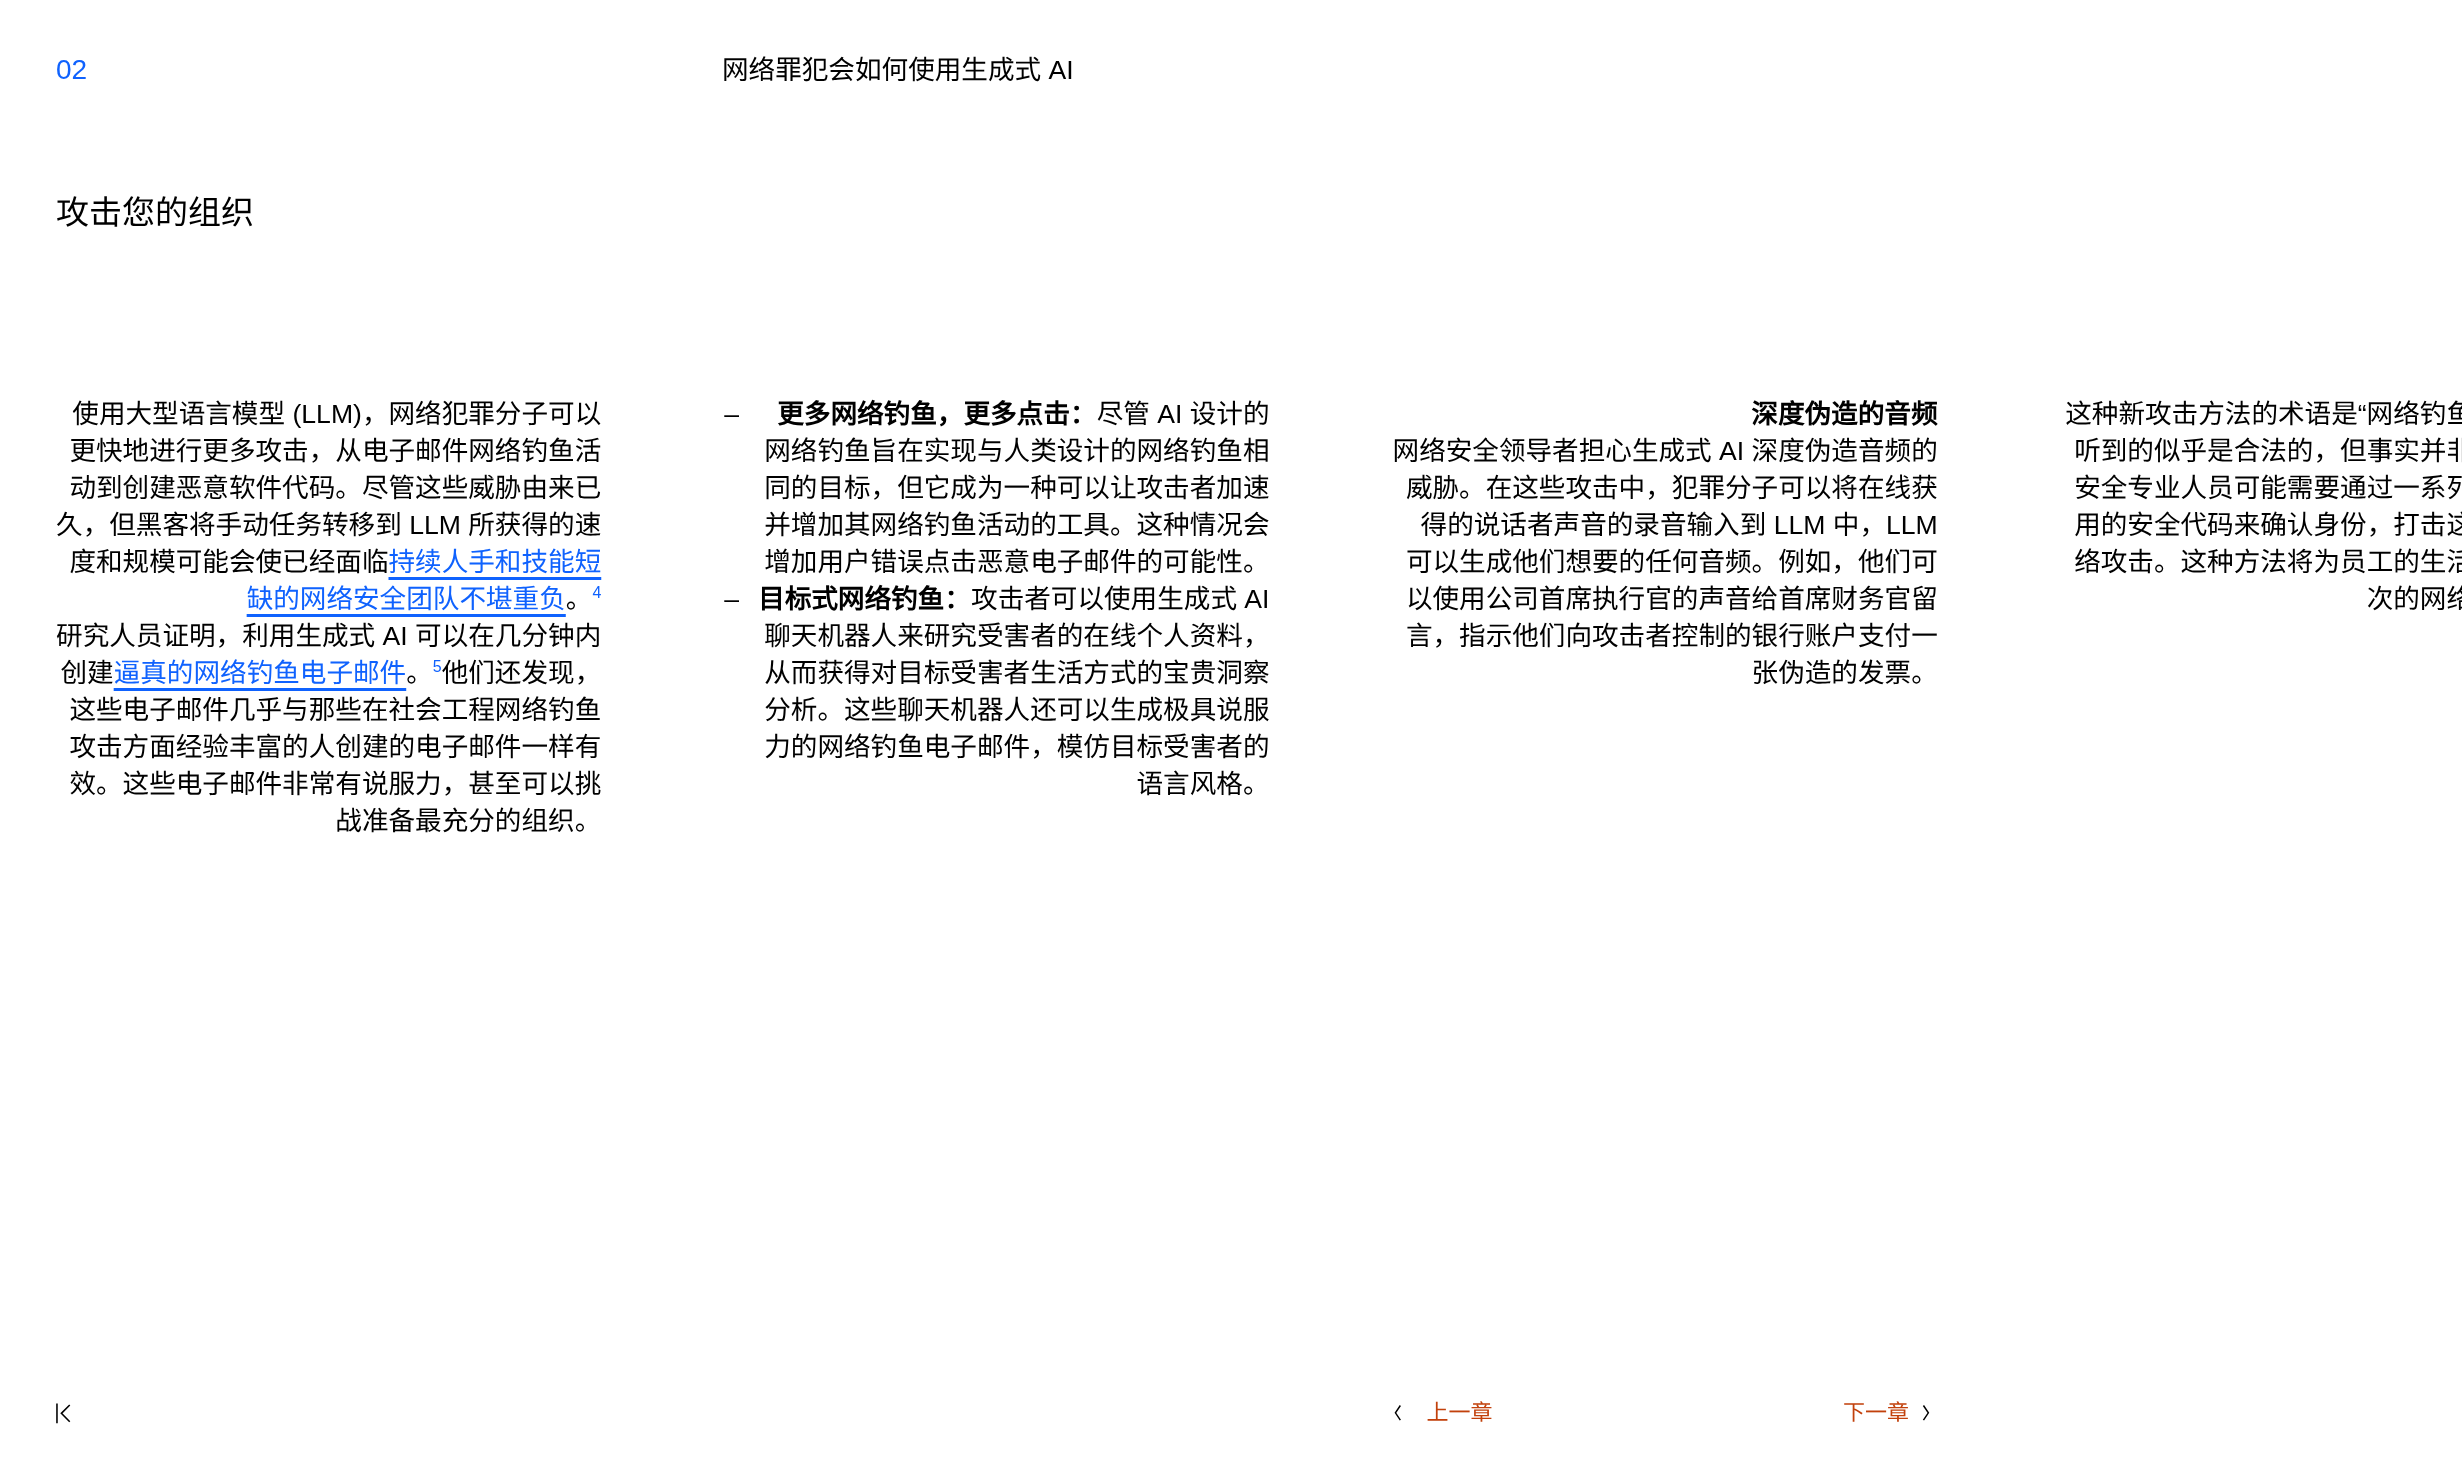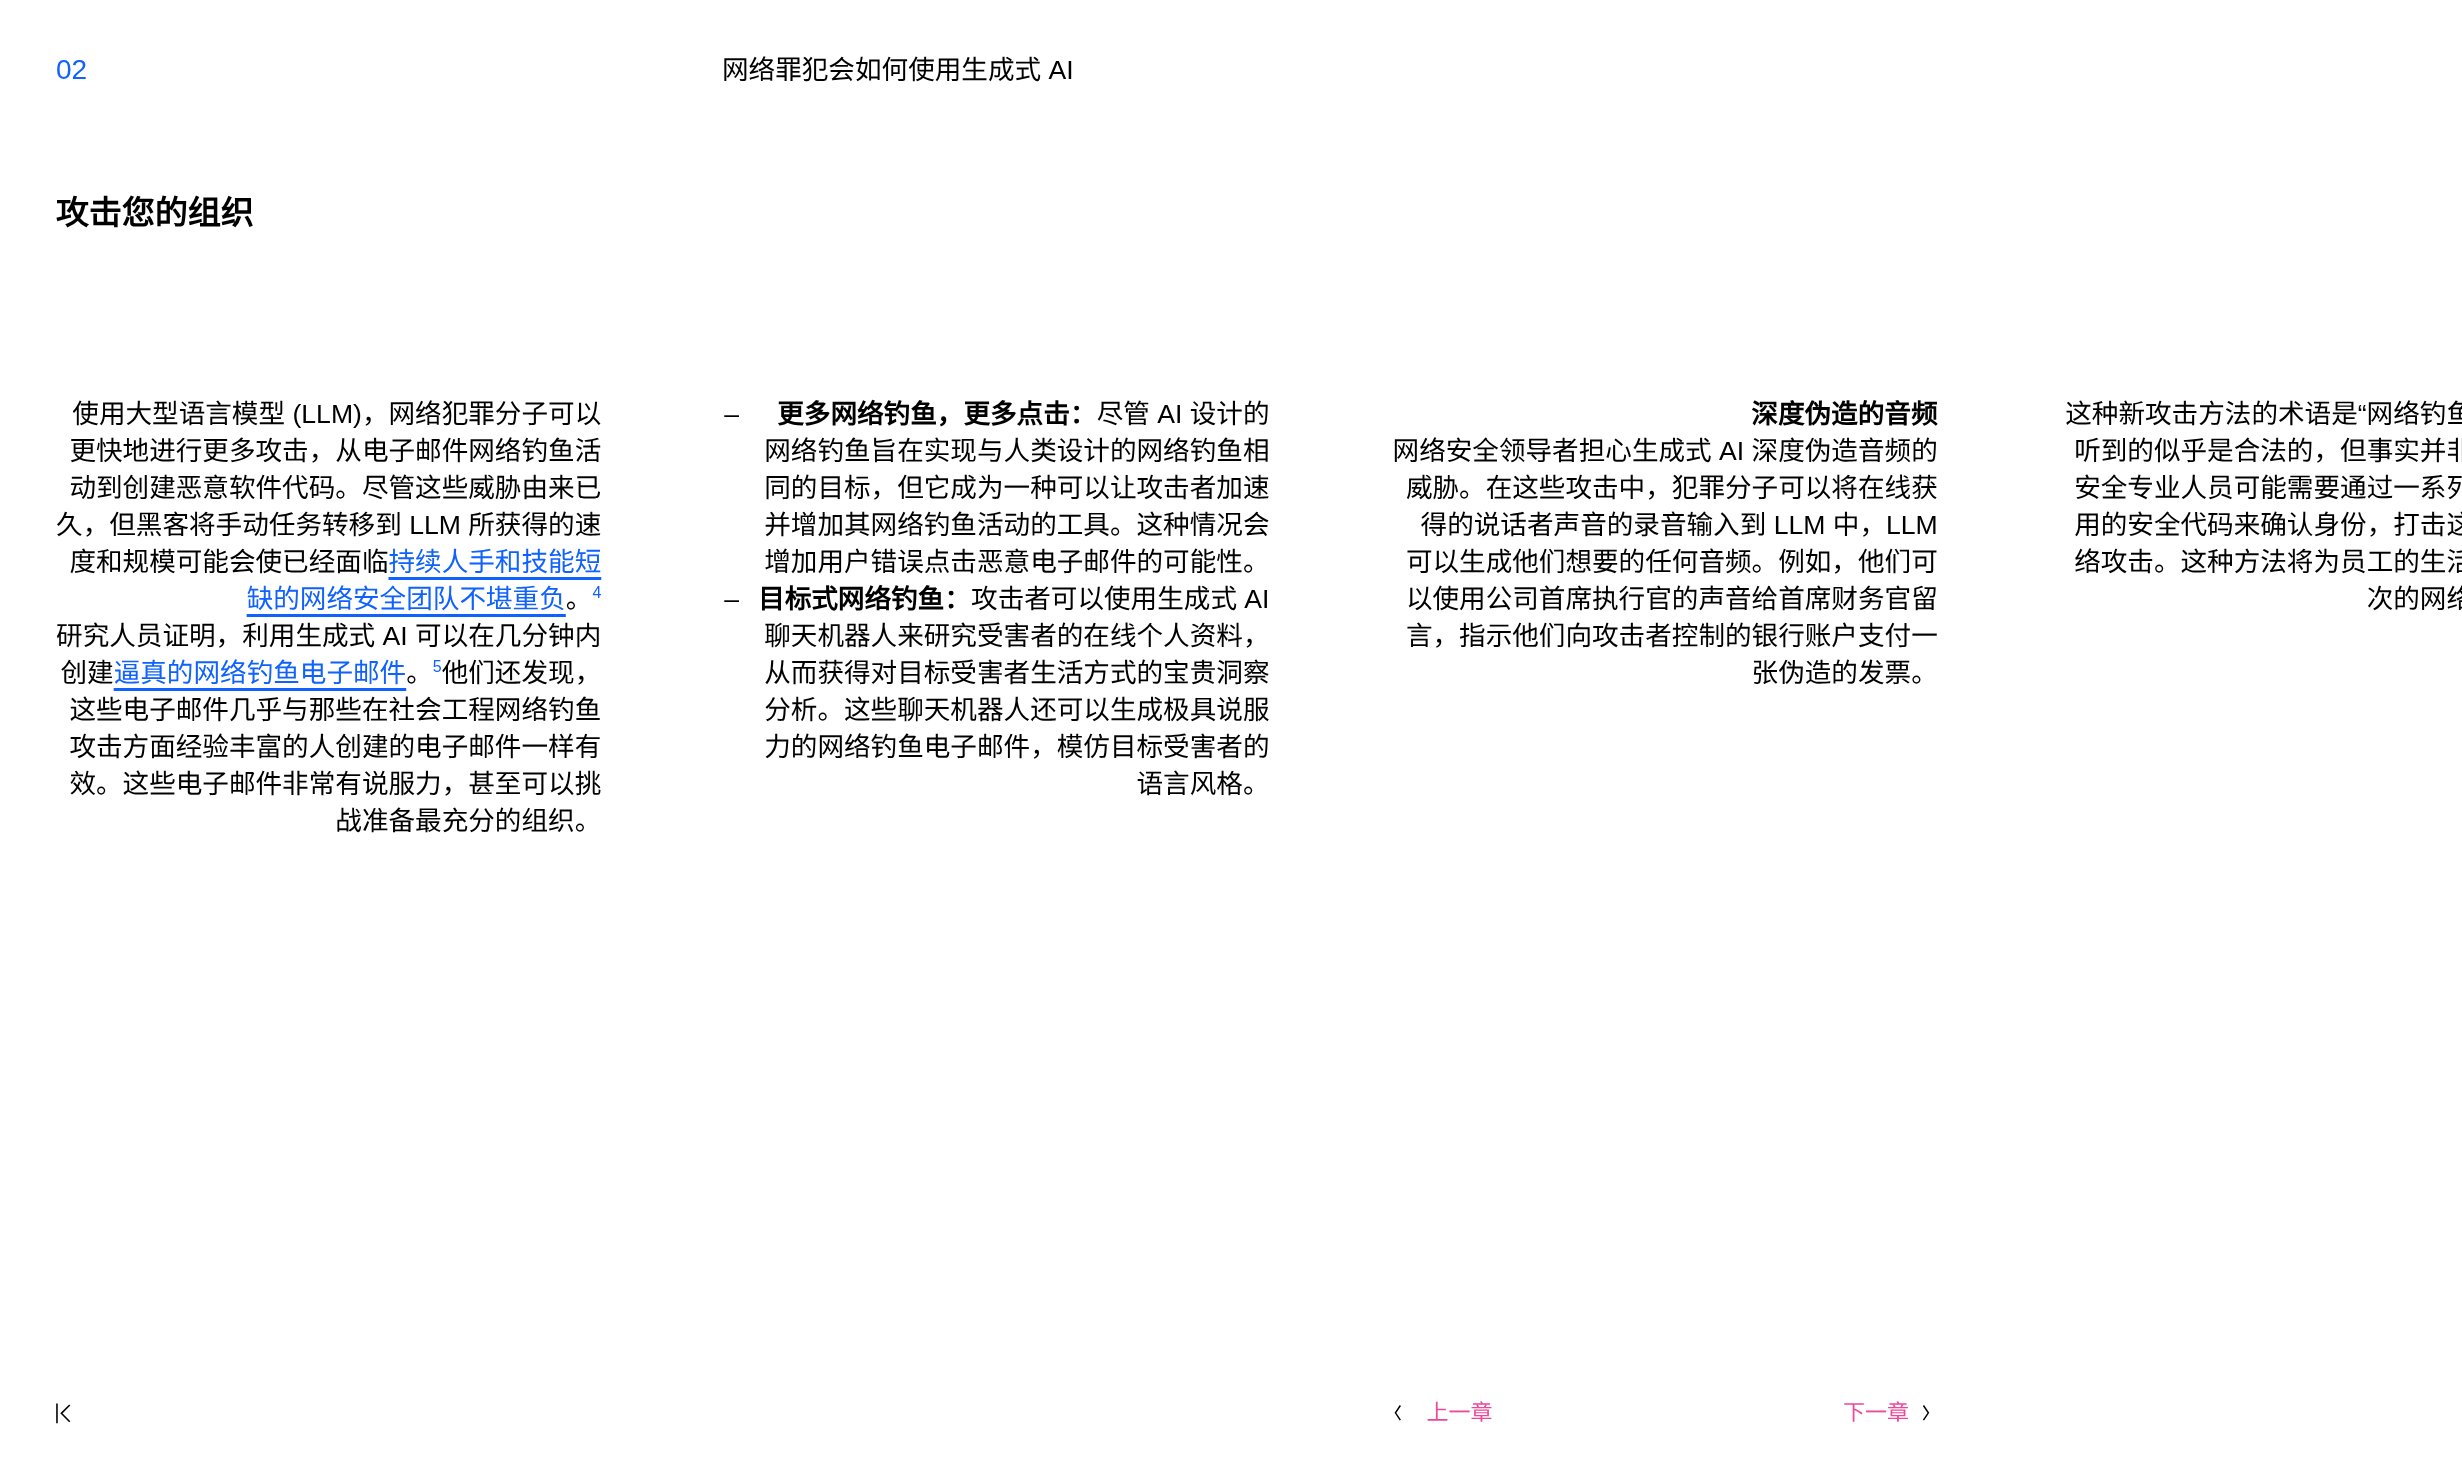--- a/index.html
+++ b/index.html
@@ -10,21 +10,21 @@
     color:#000000;
     --accent:#0f62fe;
   }
 
   
   .top-header { position:absolute; top:54px; left:0; right:0; height:39px; }
   .page-index { position:absolute; left:56px; top:0; font-size:28px; line-height:31.5px; color:var(--accent); }
   .header-title { position:absolute; left:722px; top:1px; font-size:26.6px; line-height:30.5px; color:#000;text-align:center; }
 
   
-  .section-title { position:absolute; left:56px; top:194px; font-size:33px; line-height:37px; font-weight:700; color:#000; }
+  .section-title { position:absolute; left:56px; top:194px; font-size:33px; line-height:37px; font-weight:400; color:#000; }
 
   
   .columns {
     position:absolute; left:56px; top:396px; width:2550px;
     display:grid; grid-template-columns:repeat(4,1fr); column-gap:123px;
   }
   .col { font-size:26.6px; line-height:37px;text-align:right; }
   .col p { margin:0; }
   .col h3 { font-size:26.6px; line-height:37px; font-weight:700; }
   .col .spaced { margin-top:37px; }
@@ -41,21 +41,21 @@
     vertical-align:super;
     color:var(--accent);
     text-decoration:none;
   }
 
   .bullet { position:relative; padding-left:30.5px; }
   .bullet .dash { position:absolute; left:0; top:0; }
   .bullet .lead { font-weight:700; }
 
   
-  .footer-item { position:absolute; display:flex; align-items:center; font-size:22px; line-height:23.6px; color:#ec4899; cursor:pointer; background:none; border:none; font-family:inherit; }
+  .footer-item { position:absolute; display:flex; align-items:center; font-size:22px; line-height:23.6px; color:#c2410c; cursor:pointer; background:none; border:none; font-family:inherit; }
   .skip-btn   { left:55px;  top:1402px; }
   .prev-btn   { left:1393px; top:1401px; gap:23.6px; }
   .next-btn   { left:1843px; top:1401px; gap:12px; }
   .footer-item svg { display:block; }
 </style>
 </head>
 <body>
 
 <header class="top-header">
   <span class="page-index">02</span>

